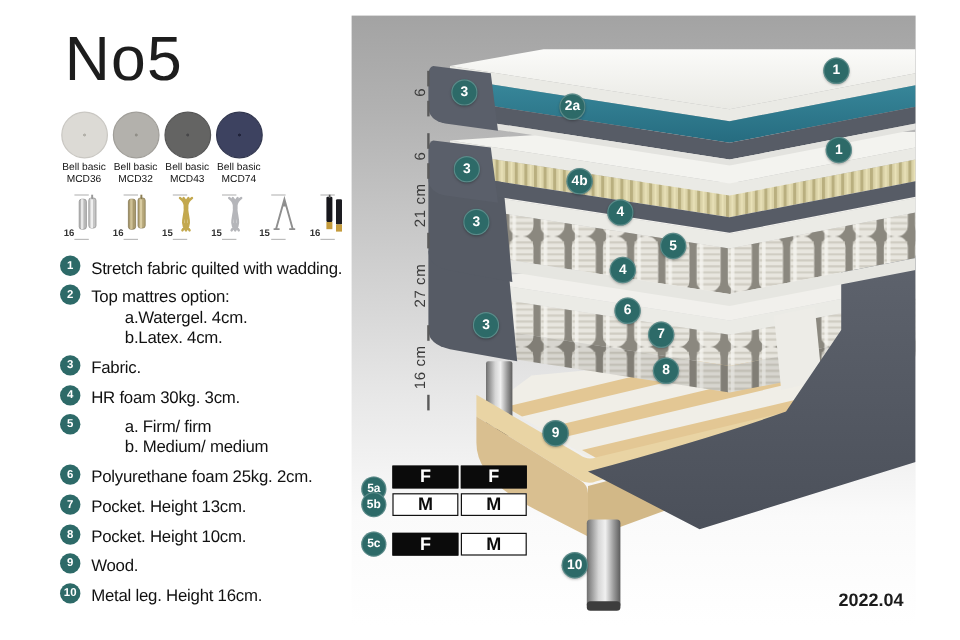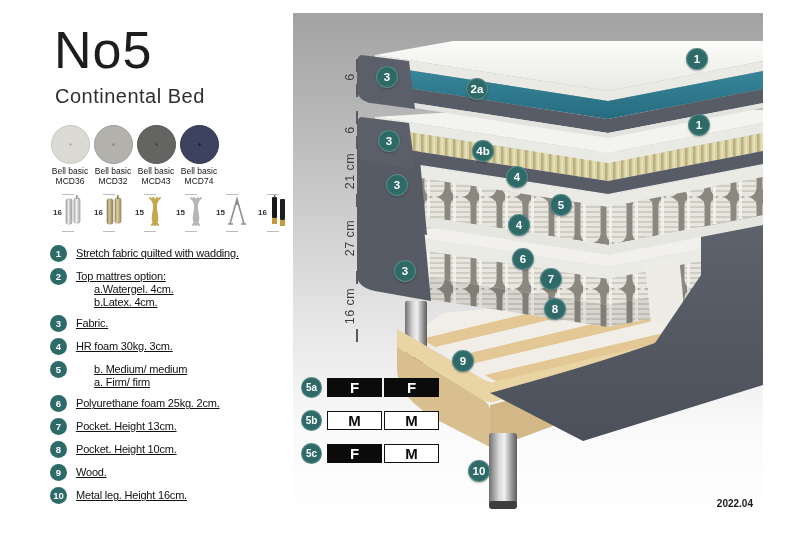--- a/index.html
+++ b/index.html
@@ -12,29 +12,29 @@
   .subtitle{font-size:20px;font-weight:300;letter-spacing:.5px;color:#2e2e2e;margin:9px 0 0 5px;}
 
   .swatches{display:flex;gap:3px;margin-top:17px;}
   .swatch{width:40px;text-align:center;}
   .swatch .circ{width:37px;height:37px;border-radius:50%;margin:0 auto;background-size:5px 4px;}
   .swatch .lbl{font-size:8.5px;line-height:1.15;margin-top:3px;color:#141414;}
 
   .legsrow{display:flex;gap:1px;margin-top:7px;margin-left:-2px;}
   .legitem{display:flex;flex-direction:column;align-items:center;width:40px;}
   .legitem .dash{width:12px;height:1px;background:#bcbcbc;}
-  .legitem .mid{display:flex;align-items:center;height:36px;}
+  .legitem .mid{display:flex;align-items:flex-end;height:36px;}
   .legitem .num{font-size:8px;font-weight:bold;color:#333;margin-right:1px;}
 
   .legend{margin-top:13px;}
   .lrow{display:flex;margin-bottom:6px;}
   .lbadge{flex:0 0 17px;width:17px;height:17px;border-radius:50%;color:#fff;
           font-size:9.5px;font-weight:bold;display:flex;align-items:center;justify-content:center;margin-right:9px;}
-  .ltxt{font-size:11px;letter-spacing:-.2px;line-height:1.2;padding-top:2px;white-space:nowrap;text-decoration:underline;}
-  .lsub{margin-left:18px;}
+  .ltxt{font-size:14px;letter-spacing:-.2px;line-height:1.2;padding-top:2px;white-space:nowrap;}
+  .lsub{margin-left:28px;}
 
   
   .panel{position:absolute;left:293px;top:13px;width:470px;height:508px;
          background:linear-gradient(180deg,#a3a3a3 0%,#b2b2b2 16%,#cecece 40%,#e7e7e7 62%,#fafafa 82%,#ffffff 100%);}
   .panel svg{position:absolute;left:0;top:0;}
 
   .tick{position:absolute;width:1.5px;height:13px;background:#5a5a5a;left:63px;}
   .mlabel{position:absolute;left:57px;transform:translate(-50%,-50%) rotate(-90deg);
           font-size:12.5px;color:#3c3c3c;white-space:nowrap;letter-spacing:.5px;}
 
@@ -47,30 +47,29 @@
   .frow{position:absolute;display:flex;align-items:center;}
   .fbadge{width:21px;height:21px;border-radius:50%;color:#fff;font-size:10px;font-weight:bold;
           display:flex;align-items:center;justify-content:center;margin-right:5px;
           box-shadow:inset 0 0 0 1px rgba(255,255,255,.22);}
   .fcells{display:flex;gap:2px;}
   .fcell{width:55px;height:19px;display:flex;align-items:center;justify-content:center;
          font-size:15px;font-weight:bold;box-sizing:border-box;}
   .fcell.dark{background:#0b0b0b;color:#fff;border:1px solid #0b0b0b;}
   .fcell.light{background:#fff;color:#0b0b0b;border:1.5px solid #111;}
 
-  .version{position:absolute;right:10px;bottom:12px;font-size:10px;font-weight:bold;color:#1c1c1c;}
+  .version{position:absolute;right:10px;bottom:12px;font-size:15px;font-weight:bold;color:#1c1c1c;}
 </style>
 </head>
 <body>
 
 <div class="stage">
 
   <div class="leftcol">
     <div class="title">No5</div>
-    <div class="subtitle">Continental Bed</div>
 
     <div class="swatches" id="swatches">
         <div class="swatch">
           <div class="circ" style="background: radial-gradient(rgb(179, 177, 170) 1px, transparent 1.5px) rgb(220, 218, 213); border: 1px solid rgb(201, 199, 194);"></div>
           <div class="lbl">
             <div>Bell basic</div>
             <div>MCD36</div>
           </div>
         </div>
         <div class="swatch">
@@ -195,22 +194,22 @@
         </div>
         <div class="lrow">
           <div class="lbadge" style="background: rgb(45, 106, 104);">4</div>
           <div class="ltxt">
             <div class="">HR foam 30kg. 3cm.</div>
           </div>
         </div>
         <div class="lrow">
           <div class="lbadge" style="background: rgb(45, 106, 104);">5</div>
           <div class="ltxt">
+            <div class="lsub">a. Firm/ firm</div>
             <div class="lsub">b. Medium/ medium</div>
-            <div class="lsub">a. Firm/ firm</div>
           </div>
         </div>
         <div class="lrow">
           <div class="lbadge" style="background: rgb(45, 106, 104);">6</div>
           <div class="ltxt">
             <div class="">Polyurethane foam 25kg. 2cm.</div>
           </div>
         </div>
         <div class="lrow">
           <div class="lbadge" style="background: rgb(45, 106, 104);">7</div>
@@ -357,21 +356,21 @@
         <div class="dbadge" style="left: 104px; top: 172px; background: rgb(45, 106, 104);">3</div>
         <div class="dbadge" style="left: 230px; top: 246px; background: rgb(45, 106, 104);">6</div>
         <div class="dbadge" style="left: 258px; top: 266px; background: rgb(45, 106, 104);">7</div>
         <div class="dbadge" style="left: 262px; top: 296px; background: rgb(45, 106, 104);">8</div>
         <div class="dbadge" style="left: 112px; top: 258px; background: rgb(45, 106, 104);">3</div>
         <div class="dbadge" style="left: 170px; top: 348px; background: rgb(45, 106, 104);">9</div>
         <div class="dbadge" style="left: 186px; top: 458px; background: rgb(45, 106, 104);">10</div>
       </div>
     <div class="ftable" id="ftable">
         <div class="frow" style="top: 12px;">
-          <div class="fbadge" style="background: rgb(45, 106, 104);">5a</div>
+          <div class="fbadge" style="background: rgb(45, 106, 104); margin-top: 20px;">5a</div>
           <div class="fcells">
             <div class="fcell dark">F</div>
             <div class="fcell dark">F</div>
           </div>
         </div>
         <div class="frow" style="top: 45px;">
           <div class="fbadge" style="background: rgb(45, 106, 104);">5b</div>
           <div class="fcells">
             <div class="fcell light">M</div>
             <div class="fcell light">M</div>

